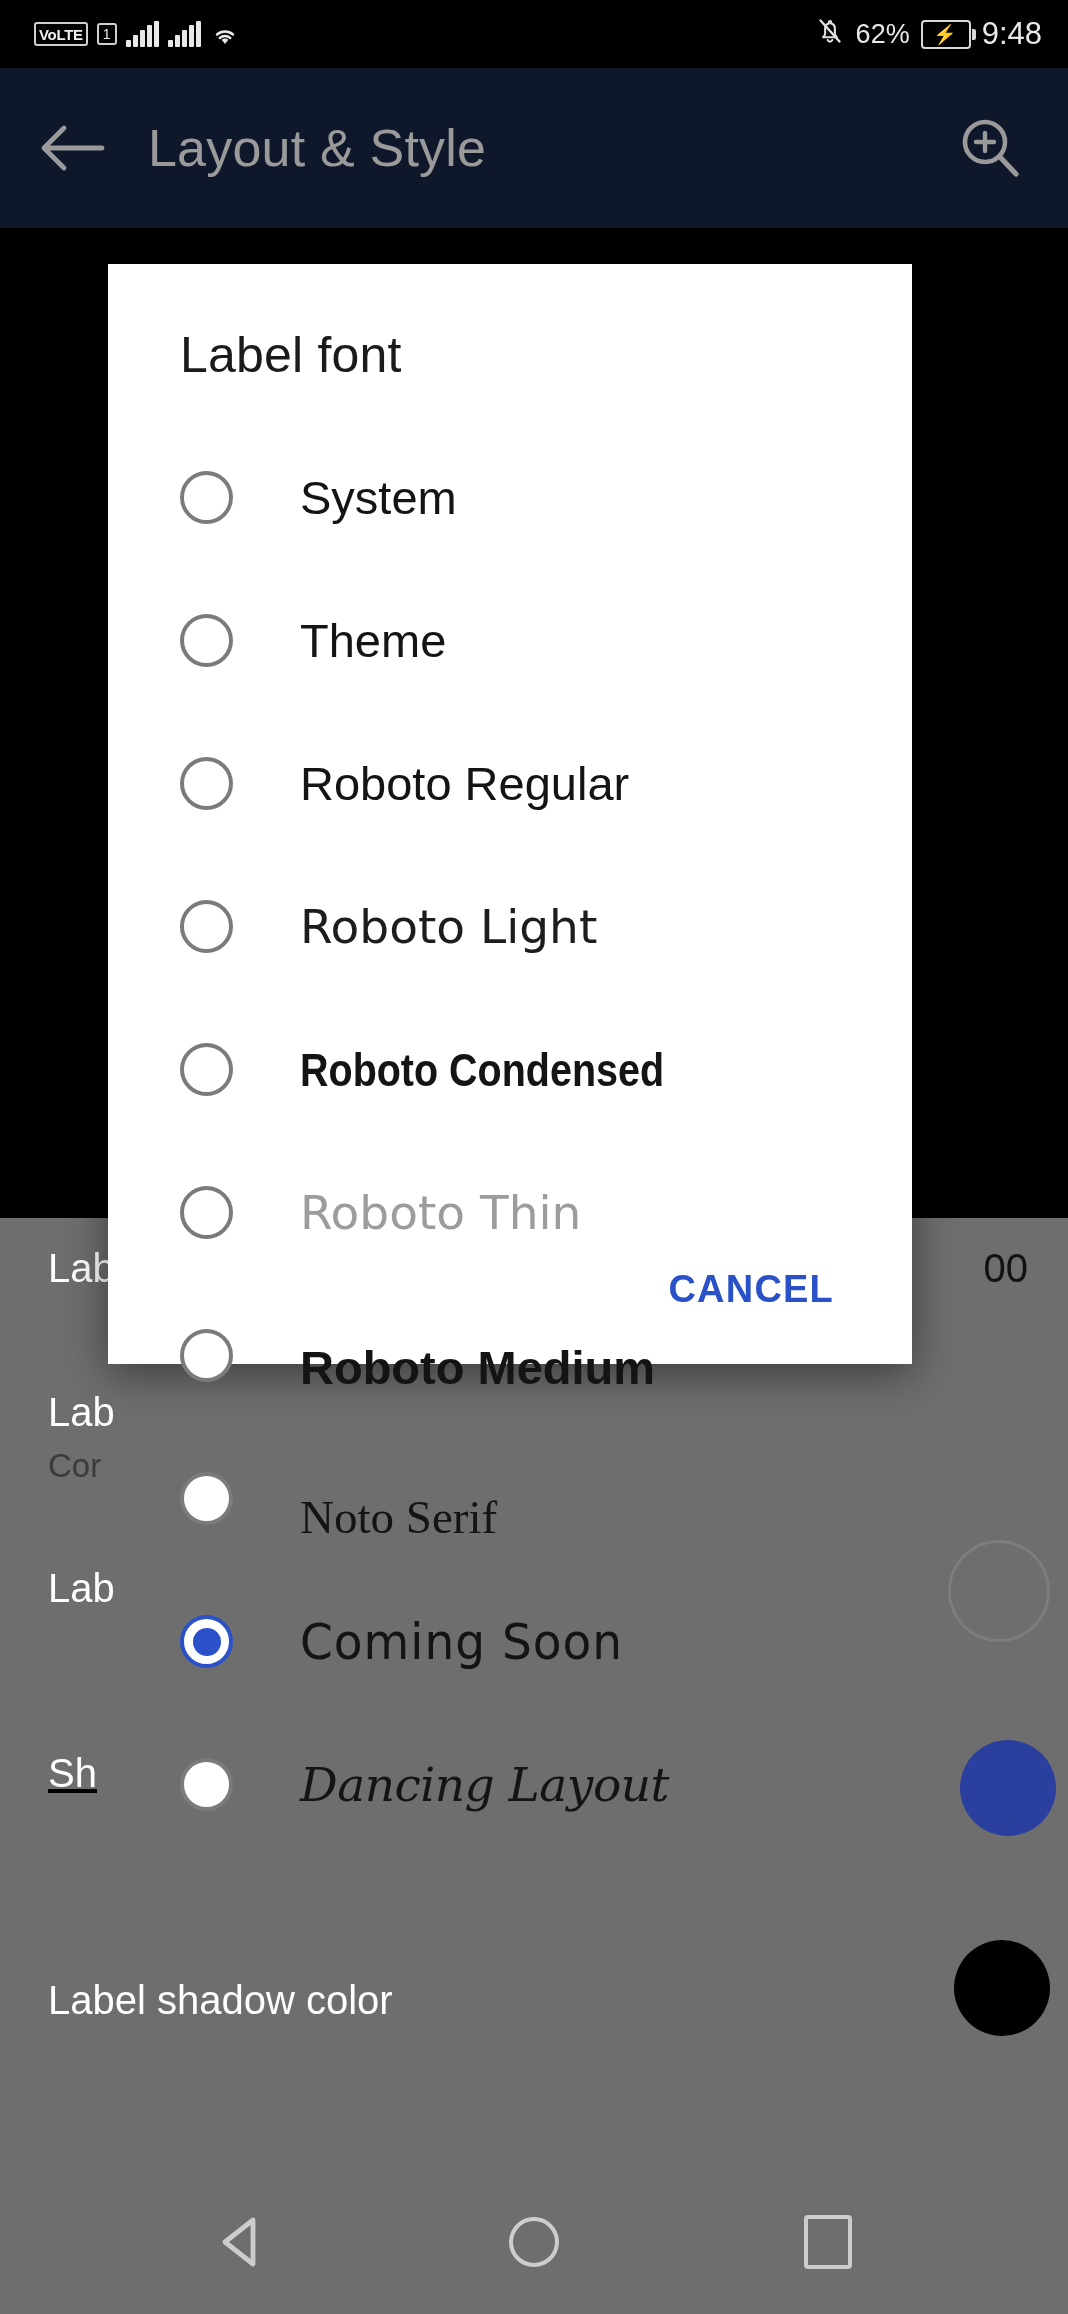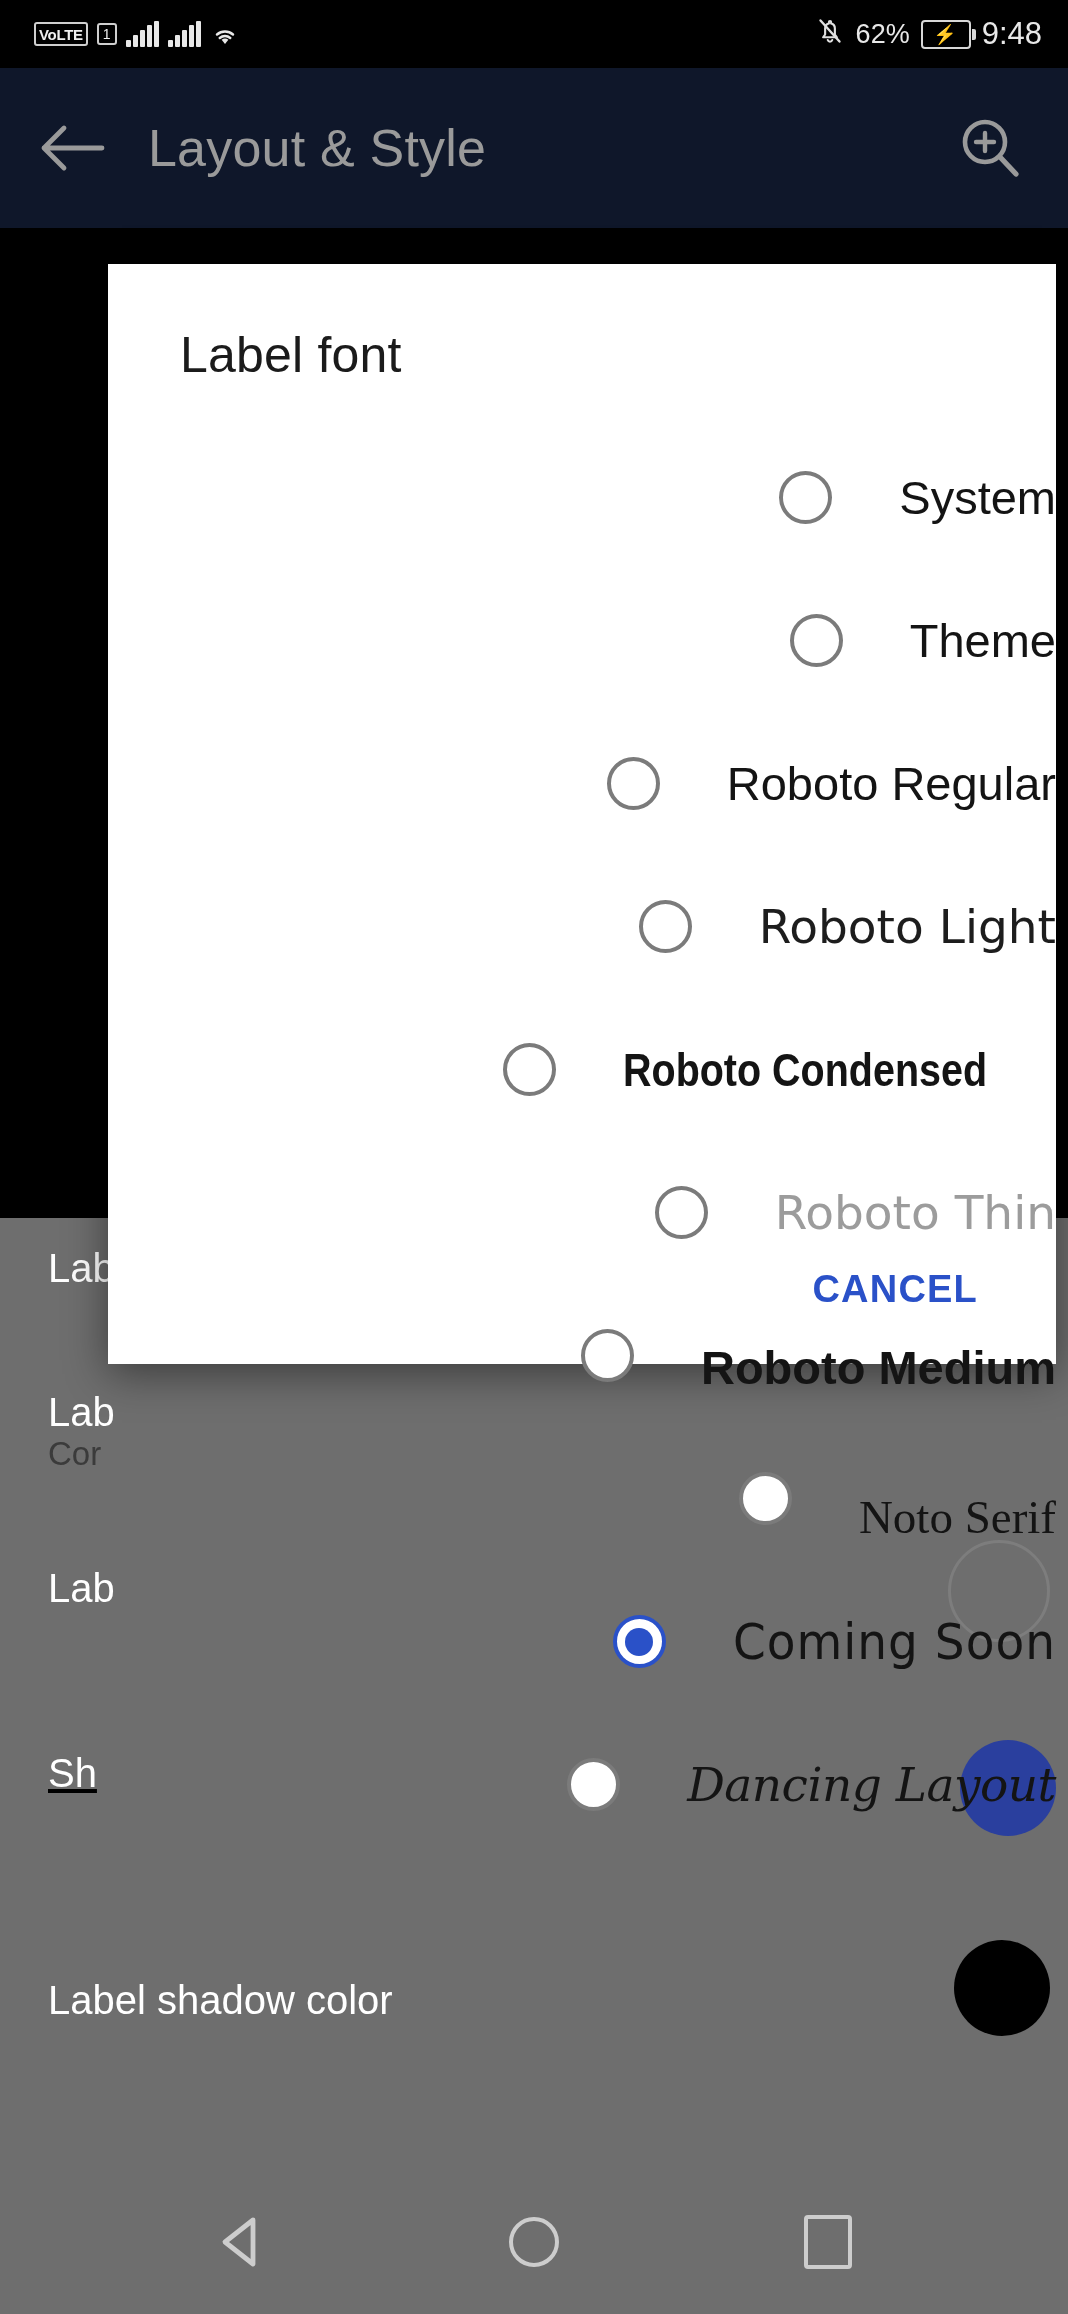--- a/index.html
+++ b/index.html
@@ -131,21 +131,21 @@
     position: absolute;
     left: 48px;
   }
   .bg-title {
     color: #ffffff;
     font-size: 40px;
   }
   .bg-sub {
     color: #3b3b3b;
     font-size: 33px;
-    margin-top: 0;
+    margin-top: 12px;
   }
   .bg-right-val {
     position: absolute;
     right: 40px;
     color: #121212;
     font-size: 40px;
   }
   .swatch {
     position: absolute;
     border-radius: 50%;
@@ -172,40 +172,39 @@
     width: 40px; height: 46px;
     border: 4px solid #cdcdcd;
     border-radius: 4px;
   }
 
   
   #dialog {
     position: absolute;
     left: 108px;
     top: 264px;
-    width: 948px;
+    width: 804px;
     height: 1100px;
     background: #ffffff;
     box-shadow: 0 10px 40px rgba(0,0,0,0.45);
   }
   #dialog-title {
     color: #1b1b1b;
     font-size: 50px;
     padding: 62px 0 0 72px;
     letter-spacing: 0.2px;
   }
   #font-list {
     margin-top: 42px;
   }
   .font-item {
     display: flex;
     align-items: center;
     height: 143px;
     padding-left: 72px;
-    justify-content: flex-end;
   }
   .radio {
     width: 53px; height: 53px;
     border-radius: 50%;
     border: 4px solid #7b7b7b;
     box-sizing: border-box;
     flex: 0 0 auto;
     display:flex; align-items:center; justify-content:center;
     background: #fff;
   }

